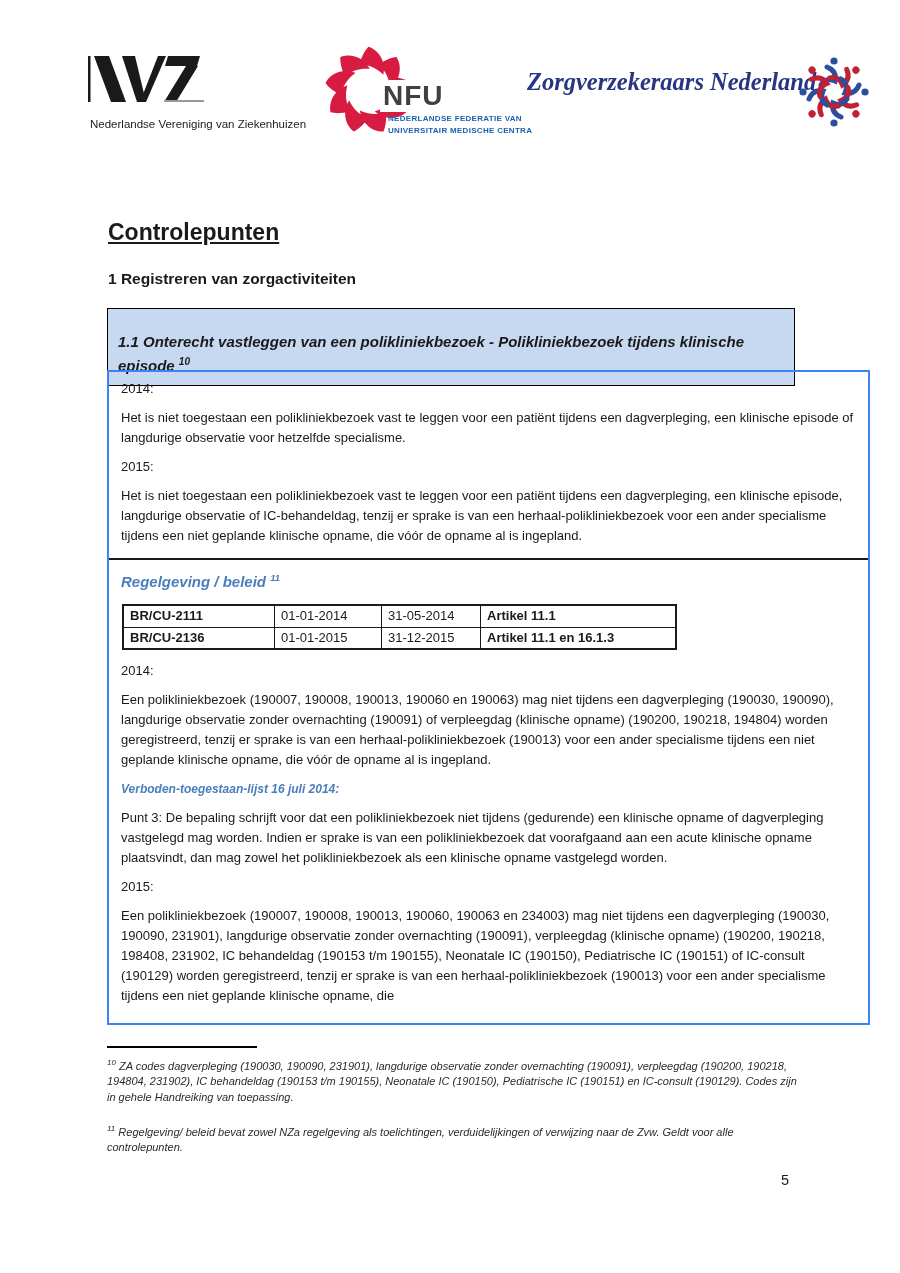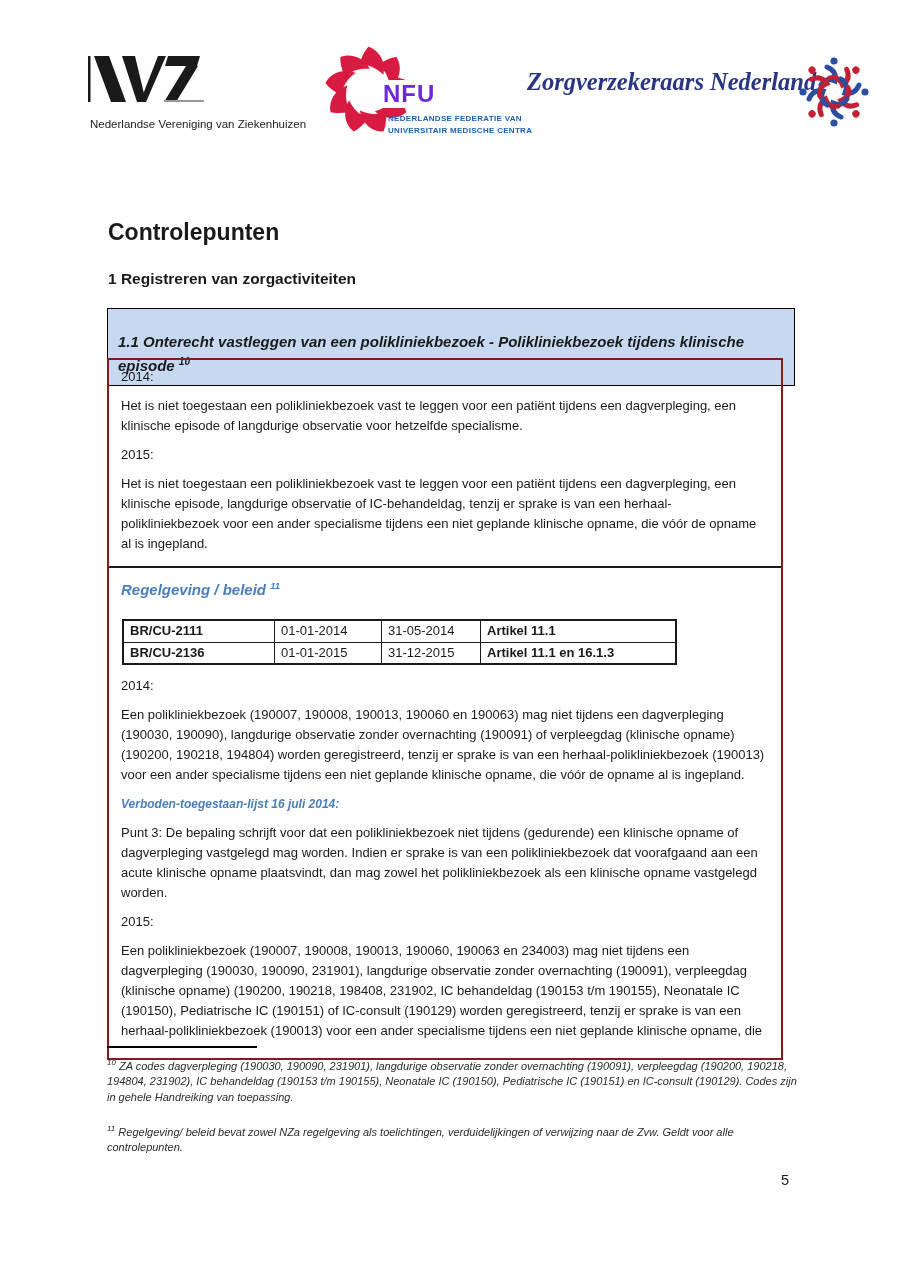--- a/index.html
+++ b/index.html
@@ -5,44 +5,44 @@
   html,body{margin:0;padding:0;}
   body{
     width:900px;height:1273px;position:relative;background:#ffffff;
     font-family:"Liberation Sans", sans-serif;color:#1a1a1a;
   }
   
   .nvz-logo{position:absolute;left:88px;top:50px;}
   .nvz-caption{position:absolute;left:90px;top:118px;font-size:11.5px;color:#222;}
   .nfu-wrap{position:absolute;left:322px;top:44px;width:210px;height:98px;}
   .nfu-swirl{position:absolute;left:0;top:0;}
-  .nfu-word{position:absolute;left:58px;top:36px;font-size:24px;font-weight:bold;
-    color:#6d28d9;background:#fff;padding:0 3px;letter-spacing:1px;}
+  .nfu-word{position:absolute;left:58px;top:36px;font-size:28px;font-weight:bold;
+    color:#404040;background:#fff;padding:0 3px;letter-spacing:1px;}
   .nfu-cap{position:absolute;left:66px;font-size:8px;font-weight:bold;color:#1b61ad;
     letter-spacing:0.3px;white-space:nowrap;}
   .nfu-cap1{top:70px;} .nfu-cap2{top:82px;}
   .zn-word{position:absolute;left:527px;top:68px;font-family:"Liberation Serif",serif;
     font-style:italic;font-weight:bold;font-size:24.5px;color:#283583;white-space:nowrap;}
   .zn-emblem{position:absolute;left:788px;top:46px;}
   
-  .doc-title{position:absolute;left:108px;top:219px;font-size:23px;font-weight:bold;}
+  .doc-title{position:absolute;left:108px;top:219px;font-size:23px;font-weight:bold;text-decoration:underline;}
   .section-heading{position:absolute;left:108px;top:270px;font-size:15.5px;font-weight:bold;}
   
   .cp-header{position:absolute;left:107px;top:308px;width:688px;box-sizing:border-box;
     background:#c6d9f1;border:1px solid #000;padding:22px 10px 8px;min-height:60px;
     font-style:italic;font-size:15px;line-height:1.5;font-weight:bold;}
   .cp-header sup{font-size:10px;}
   
-  .desc-box{position:absolute;left:107px;top:358px;width:676px;box-sizing:border-box;
-    border:2px solid #7f1d1d;font-size:13px;line-height:20px;}
+  .desc-box{position:absolute;left:107px;top:370px;width:763px;box-sizing:border-box;
+    border:2px solid #3b82f6;font-size:13px;line-height:20px;}
   .sec1{border-bottom:2px solid #1a1a1a;padding:7px 12px 3px;}
   .sec2{padding:6px 12px 8px;}
   .desc-box p{margin:0 0 9px;}
   .year-label{margin:2px 0 7px;}
-  .blue-head{color:#4a7ebc;font-weight:bold;font-style:italic;font-size:15px;margin:2px 0 19px;}
+  .blue-head{color:#4a7ebc;font-weight:bold;font-style:italic;font-size:15px;margin:2px 0 12px;}
   .blue-head sup{font-size:9.5px;}
   .blue-subhead{color:#4a7ebc;font-weight:bold;font-style:italic;font-size:12px;margin:0 0 1px;}
   
   .reg-table{border-collapse:collapse;border:2px solid #1a1a1a;margin:4px 0 11px 1px;}
   .reg-table td{border:1px solid #1a1a1a;padding:1px 6px;font-size:13px;line-height:18.5px;
     vertical-align:top;}
   .reg-table td.c-code{width:138px;font-weight:bold;}
   .reg-table td.c-date{width:94px;}
   .reg-table td.c-date2{width:86px;margin-left:44px;}
   .reg-table td.c-art{width:182px;font-weight:bold;}

